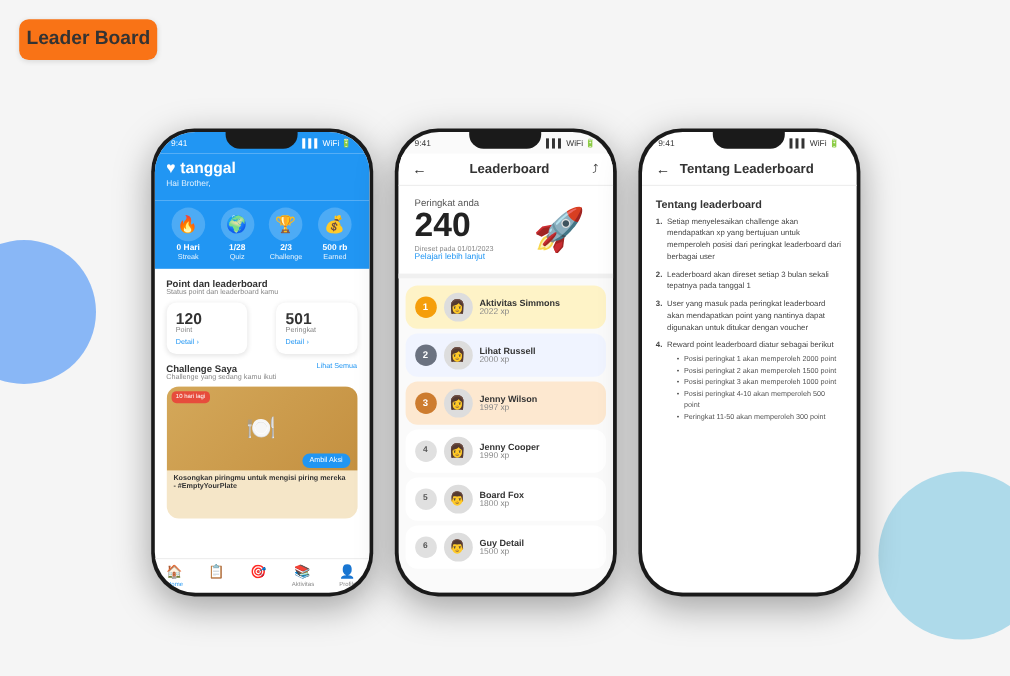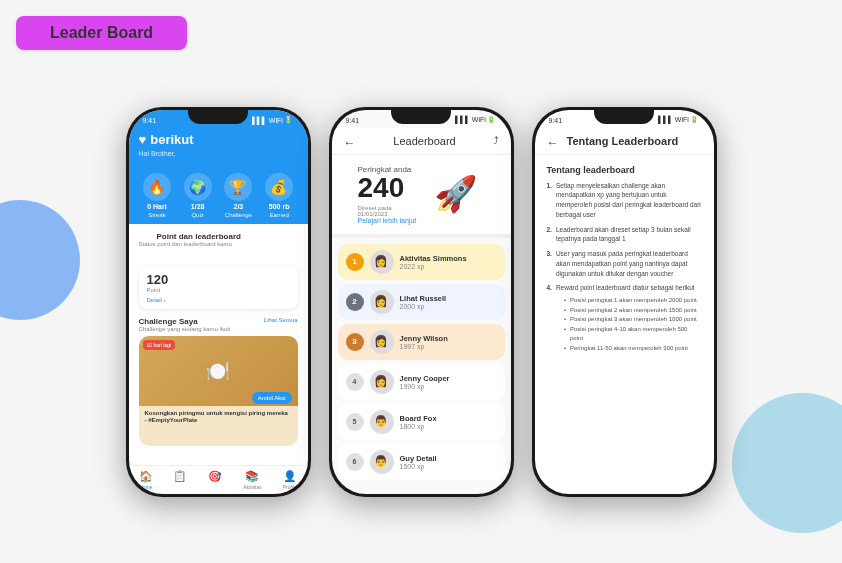--- a/index.html
+++ b/index.html
@@ -32,23 +32,23 @@
       right: -30px;
       bottom: 30px;
       opacity: 0.6;
     }
 
     
     .leader-board-tag {
       position: absolute;
       top: 16px;
       left: 16px;
-      background: #d946ef;
+      background: #f97316;
       border-radius: 8px;
-      padding: 8px 34px;
+      padding: 8px 6px;
       font-size: 16px;
       font-weight: 600;
       color: #333;
       box-shadow: 0 1px 4px rgba(0,0,0,0.1);
       z-index: 10;
     }
 
     
     .phones-container {
       display: flex;
@@ -144,26 +144,26 @@
       align-items: center;
       justify-content: center;
       font-size: 14px;
     }
     .campaign-icon-label { font-size: 6px; color: rgba(255,255,255,0.9); text-align: center; }
     .campaign-icon-val { font-size: 7px; color: white; font-weight: 600; }
 
     .point-section {
       padding: 8px 10px 4px;
     }
-    .point-title { font-size: 8px; font-weight: 700; color: #333; margin-left: 18px; }
+    .point-title { font-size: 8px; font-weight: 700; color: #333; }
     .point-subtitle { font-size: 6px; color: #888; }
     .point-cards {
       display: flex;
       gap: 24px;
-      margin-top: 19px;
+      margin-top: 5px;
     }
     .point-card {
       background: white;
       border-radius: 8px;
       padding: 6px 8px;
       flex: 1;
       box-shadow: 0 1px 4px rgba(0,0,0,0.1);
     }
     .point-card-val { font-size: 13px; font-weight: 700; color: #333; }
     .point-card-label { font-size: 6px; color: #888; }
@@ -245,26 +245,26 @@
     }
     .lb-header {
       display: flex;
       align-items: center;
       justify-content: space-between;
       padding: 6px 12px;
       background: white;
       border-bottom: 1px solid #eee;
     }
     .lb-back { font-size: 12px; color: #333; }
-    .lb-title-text { font-size: 11px; font-weight: 400; color: #333; }
+    .lb-title-text { font-size: 11px; font-weight: 700; color: #333; }
     .lb-share { font-size: 10px; color: #333; }
 
     .lb-rank-section {
       background: white;
-      padding: 10px 26px;
+      padding: 10px 14px;
       display: flex;
       align-items: center;
       gap: 10px;
       border-bottom: 4px solid #f0f0f0;
     }
     .lb-rank-left {}
     .lb-rank-label { font-size: 8px; color: #555; }
     .lb-rank-num { font-size: 28px; font-weight: 700; color: #222; line-height: 1; }
     .lb-rank-reset { font-size: 6px; color: #888; margin-top: 3px; }
     .lb-rank-link { font-size: 7px; color: #2196f3; }
@@ -380,21 +380,21 @@
           <div class="status-icons">
             <span>▌▌▌</span>
             <span>WiFi</span>
             <span>🔋</span>
           </div>
         </div>
 
         <div class="campaign-header">
           <div class="campaign-title">
             <span>♥</span>
-            <span>berikut</span>
+            <span>tanggal</span>
           </div>
           <div class="campaign-subtitle">Hai Brother,</div>
         </div>
 
         <div class="campaign-icons-row">
           <div class="campaign-icon-item">
             <div class="campaign-icon-circle">🔥</div>
             <div class="campaign-icon-val">0 Hari</div>
             <div class="campaign-icon-label">Streak</div>
           </div>
@@ -415,20 +415,28 @@
           </div>
         </div>
 
         <div class="point-section">
           <div class="point-title">Point dan leaderboard</div>
           <div class="point-subtitle">Status point dan leaderboard kamu</div>
           <div class="point-cards">
             <div class="point-card">
               <div class="point-card-val">120</div>
               <div class="point-card-label">Point</div>
+              <div class="point-card-link">
+                <span>Detail</span> 
+                  <span>›</span>
+              </div>
+            </div>
+            <div class="point-card">
+              <div class="point-card-val">501</div>
+              <div class="point-card-label">Peringkat</div>
               <div class="point-card-link">
                 <span>Detail</span> 
                   <span>›</span>
               </div>
             </div>
           </div>
         </div>
 
         <div class="challenge-section">
           <div class="challenge-header">

